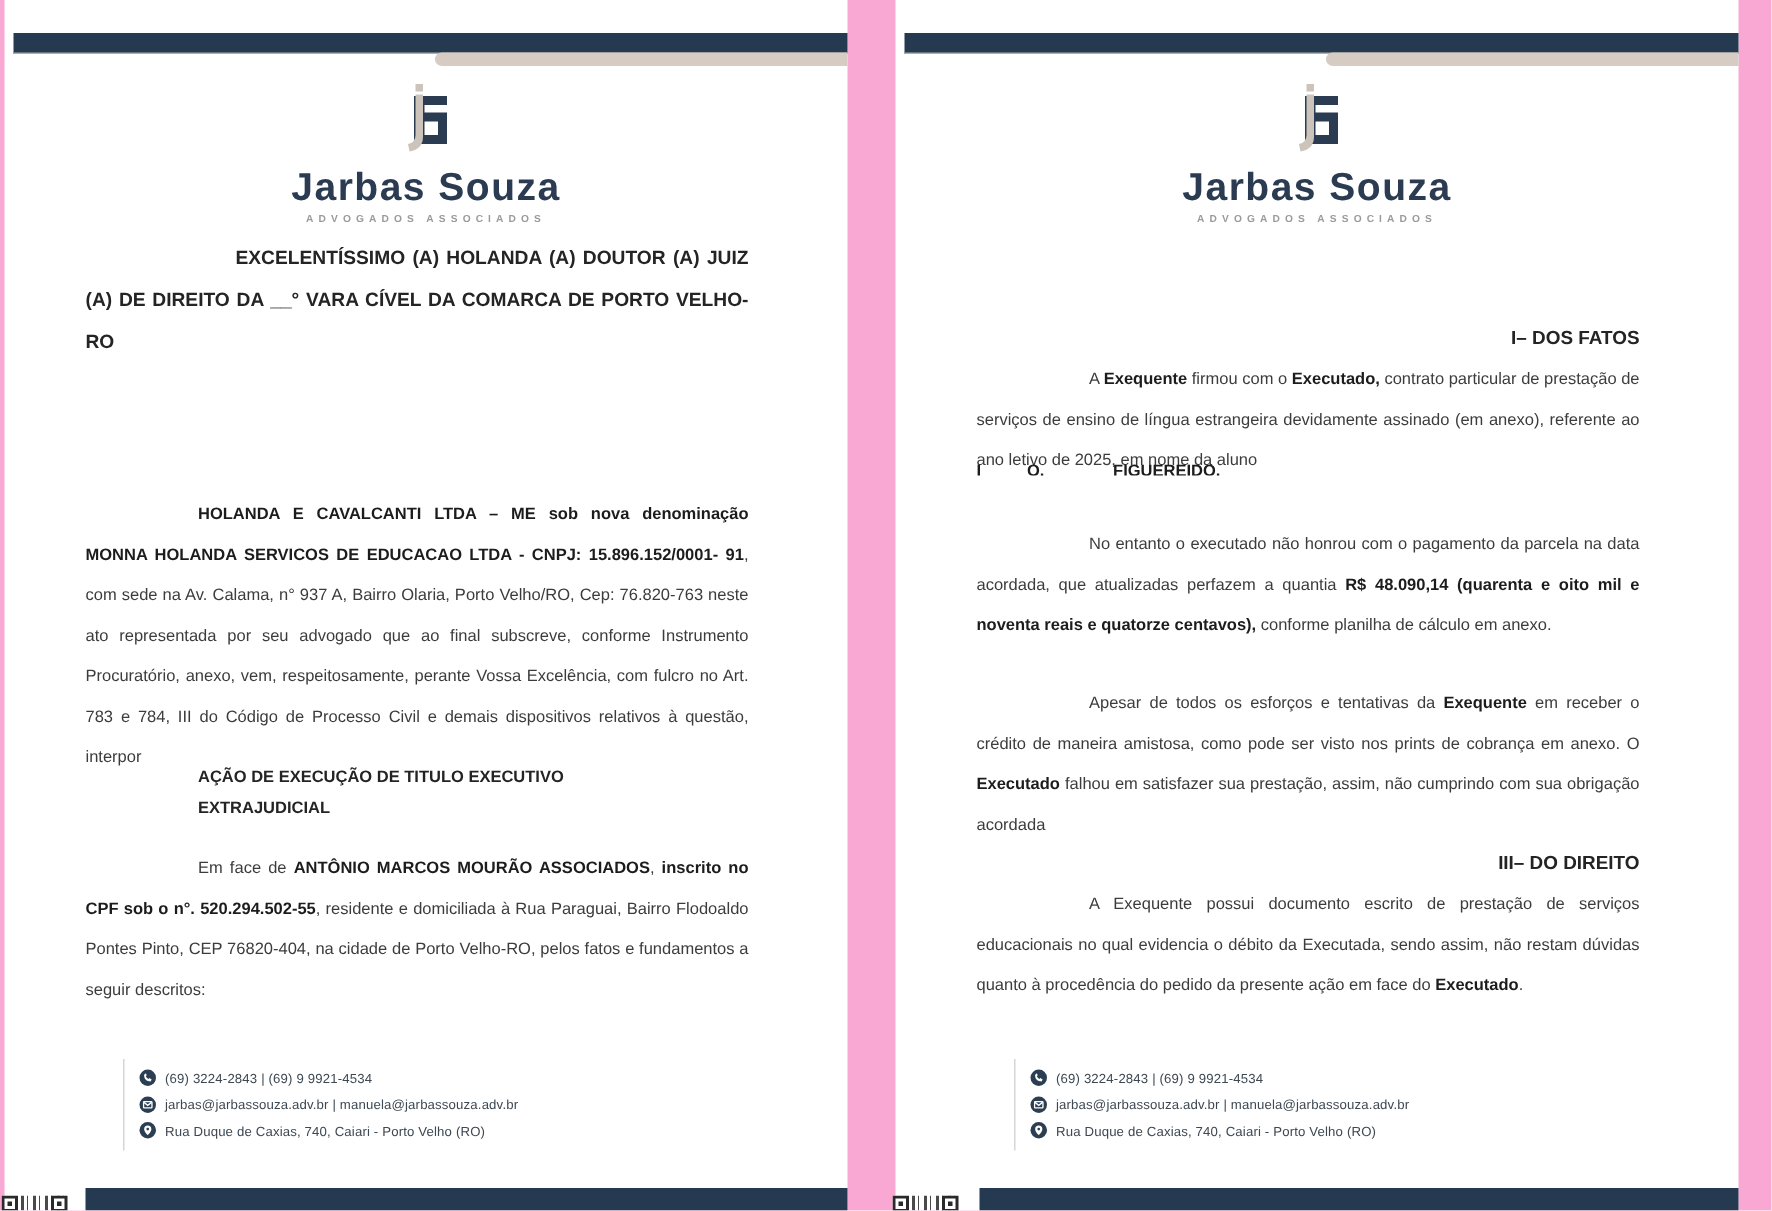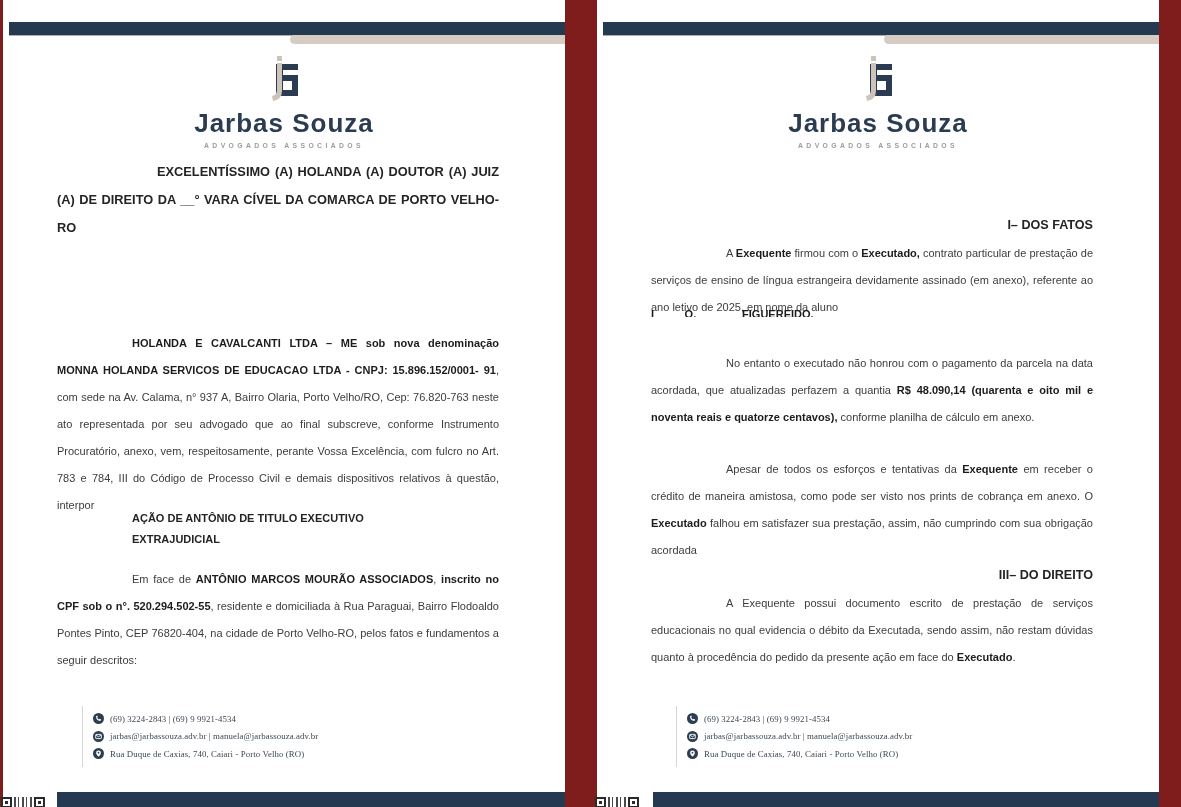--- a/index.html
+++ b/index.html
@@ -1,18 +1,18 @@
 <!DOCTYPE html>
 <html><head>
 <meta charset="utf-8">
 <style>
   * { margin:0; padding:0; box-sizing:border-box; }
   html,body { width:1181px; height:807px; background:#ffffff; overflow:hidden;
               font-family:"Liberation Sans", sans-serif; }
-  .canvas { position:relative; width:1181px; height:807px; background:#7f1d1d; }
+  .canvas { position:relative; width:1181px; height:807px; background:#f9a8d4; }
 
   .page { position:absolute; top:0; width:562px; height:807px; background:#ffffff; }
   #page-1 { left:3px; }
   #page-2 { left:597px; }
 
   
   .topbar { position:absolute; top:22px; left:6px; right:0; height:14px;
             background:#253a50; border-bottom:1px solid #aeaeae; }
   .topbar-accent { position:absolute; top:35px; left:287px; right:0; height:9px;
                    background:#d7ccc3; border-radius:5px 0 0 5px; }
@@ -42,21 +42,21 @@
   .h-bold { font-weight:700; color:#242424; }
   .main-heading { text-indent:100px; line-height:28px; font-size:12.8px; }
   .sub-heading { margin-left:75px; width:320px; text-align:left; line-height:21px; }
   .sec-heading { text-align:right; font-size:12.6px; }
   .clip-line { height:9px; line-height:13px; overflow:hidden; font-weight:700;
                color:#1c1c1c; white-space:pre; text-align:left; }
 
   
   .footer { position:absolute; left:79px; top:706px; border-left:1.5px solid #d6d6d6;
             padding:4px 0 4px 10px; }
-  .f-row { display:flex; align-items:center; height:17.5px;font-family:Liberation Serif, serif; }
+  .f-row { display:flex; align-items:center; height:17.5px; }
   .f-ico { width:11px; height:11px; border-radius:50%; background:#2c3e52; flex:0 0 11px;
            display:flex; align-items:center; justify-content:center; margin-right:6px; }
   .f-txt { font-size:8.8px; color:#3d4852; letter-spacing:.1px; }
 </style>
 </head>
 <body>
 
 <div class="canvas">
 
   <div class="page" id="page-1">
@@ -70,21 +70,21 @@
         <path d="M24 9 h-5 v27 q0 5 -5 6 l1 5 q9 -1.5 9 -10 z" fill="#ccc3ba"></path>
       </svg>
       <div class="wordmark">Jarbas Souza</div>
       <div class="tagline">ADVOGADOS ASSOCIADOS</div>
     </div>
 
     <div class="blk main-heading h-bold" style="top:158px;">EXCELENTÍSSIMO (A) HOLANDA (A) DOUTOR (A) JUIZ (A) DE DIREITO DA __° VARA CÍVEL DA COMARCA DE PORTO VELHO- RO</div>
 
     <div class="blk indent" style="top:330px;"><span class="b">HOLANDA E CAVALCANTI LTDA – ME sob nova denominação MONNA HOLANDA SERVICOS DE EDUCACAO LTDA - CNPJ: 15.896.152/0001- 91</span><span>, com sede na Av. Calama, n° 937 A, Bairro Olaria, Porto Velho/RO, Cep: 76.820-763 neste ato representada por seu advogado que ao final subscreve, conforme Instrumento Procuratório, anexo, vem, respeitosamente, perante Vossa Excelência, com fulcro no Art. 783 e 784, III do Código de Processo Civil e demais dispositivos relativos à questão, interpor</span></div>
 
-    <div class="blk sub-heading h-bold" style="top:508px;">AÇÃO DE ANTÔNIO DE TITULO EXECUTIVO EXTRAJUDICIAL</div>
+    <div class="blk sub-heading h-bold" style="top:508px;">AÇÃO DE EXECUÇÃO DE TITULO EXECUTIVO EXTRAJUDICIAL</div>
 
     <div class="blk indent" style="top:566px;"><span>Em face de </span><span class="b">ANTÔNIO MARCOS MOURÃO ASSOCIADOS</span><span>, </span><span class="b">inscrito no CPF sob o n°. 520.294.502-55</span><span>, residente e domiciliada à Rua Paraguai, Bairro Flodoaldo Pontes Pinto, CEP 76820-404, na cidade de Porto Velho-RO, pelos fatos e fundamentos a seguir descritos:</span></div>
 
     <div class="footer">
       <div class="f-row">
         <span class="f-ico">
           <svg width="7" height="7" viewBox="0 0 7 7">
               <path d="M1 1.6 Q1.1 5.7 5.4 6 L6.1 4.6 4.6 3.7 3.9 4.4 Q2.6 3.6 2.2 2.4 L2.9 1.8 2.1 0.5 Z" fill="#ffffff"></path>
             </svg>
         </span>

